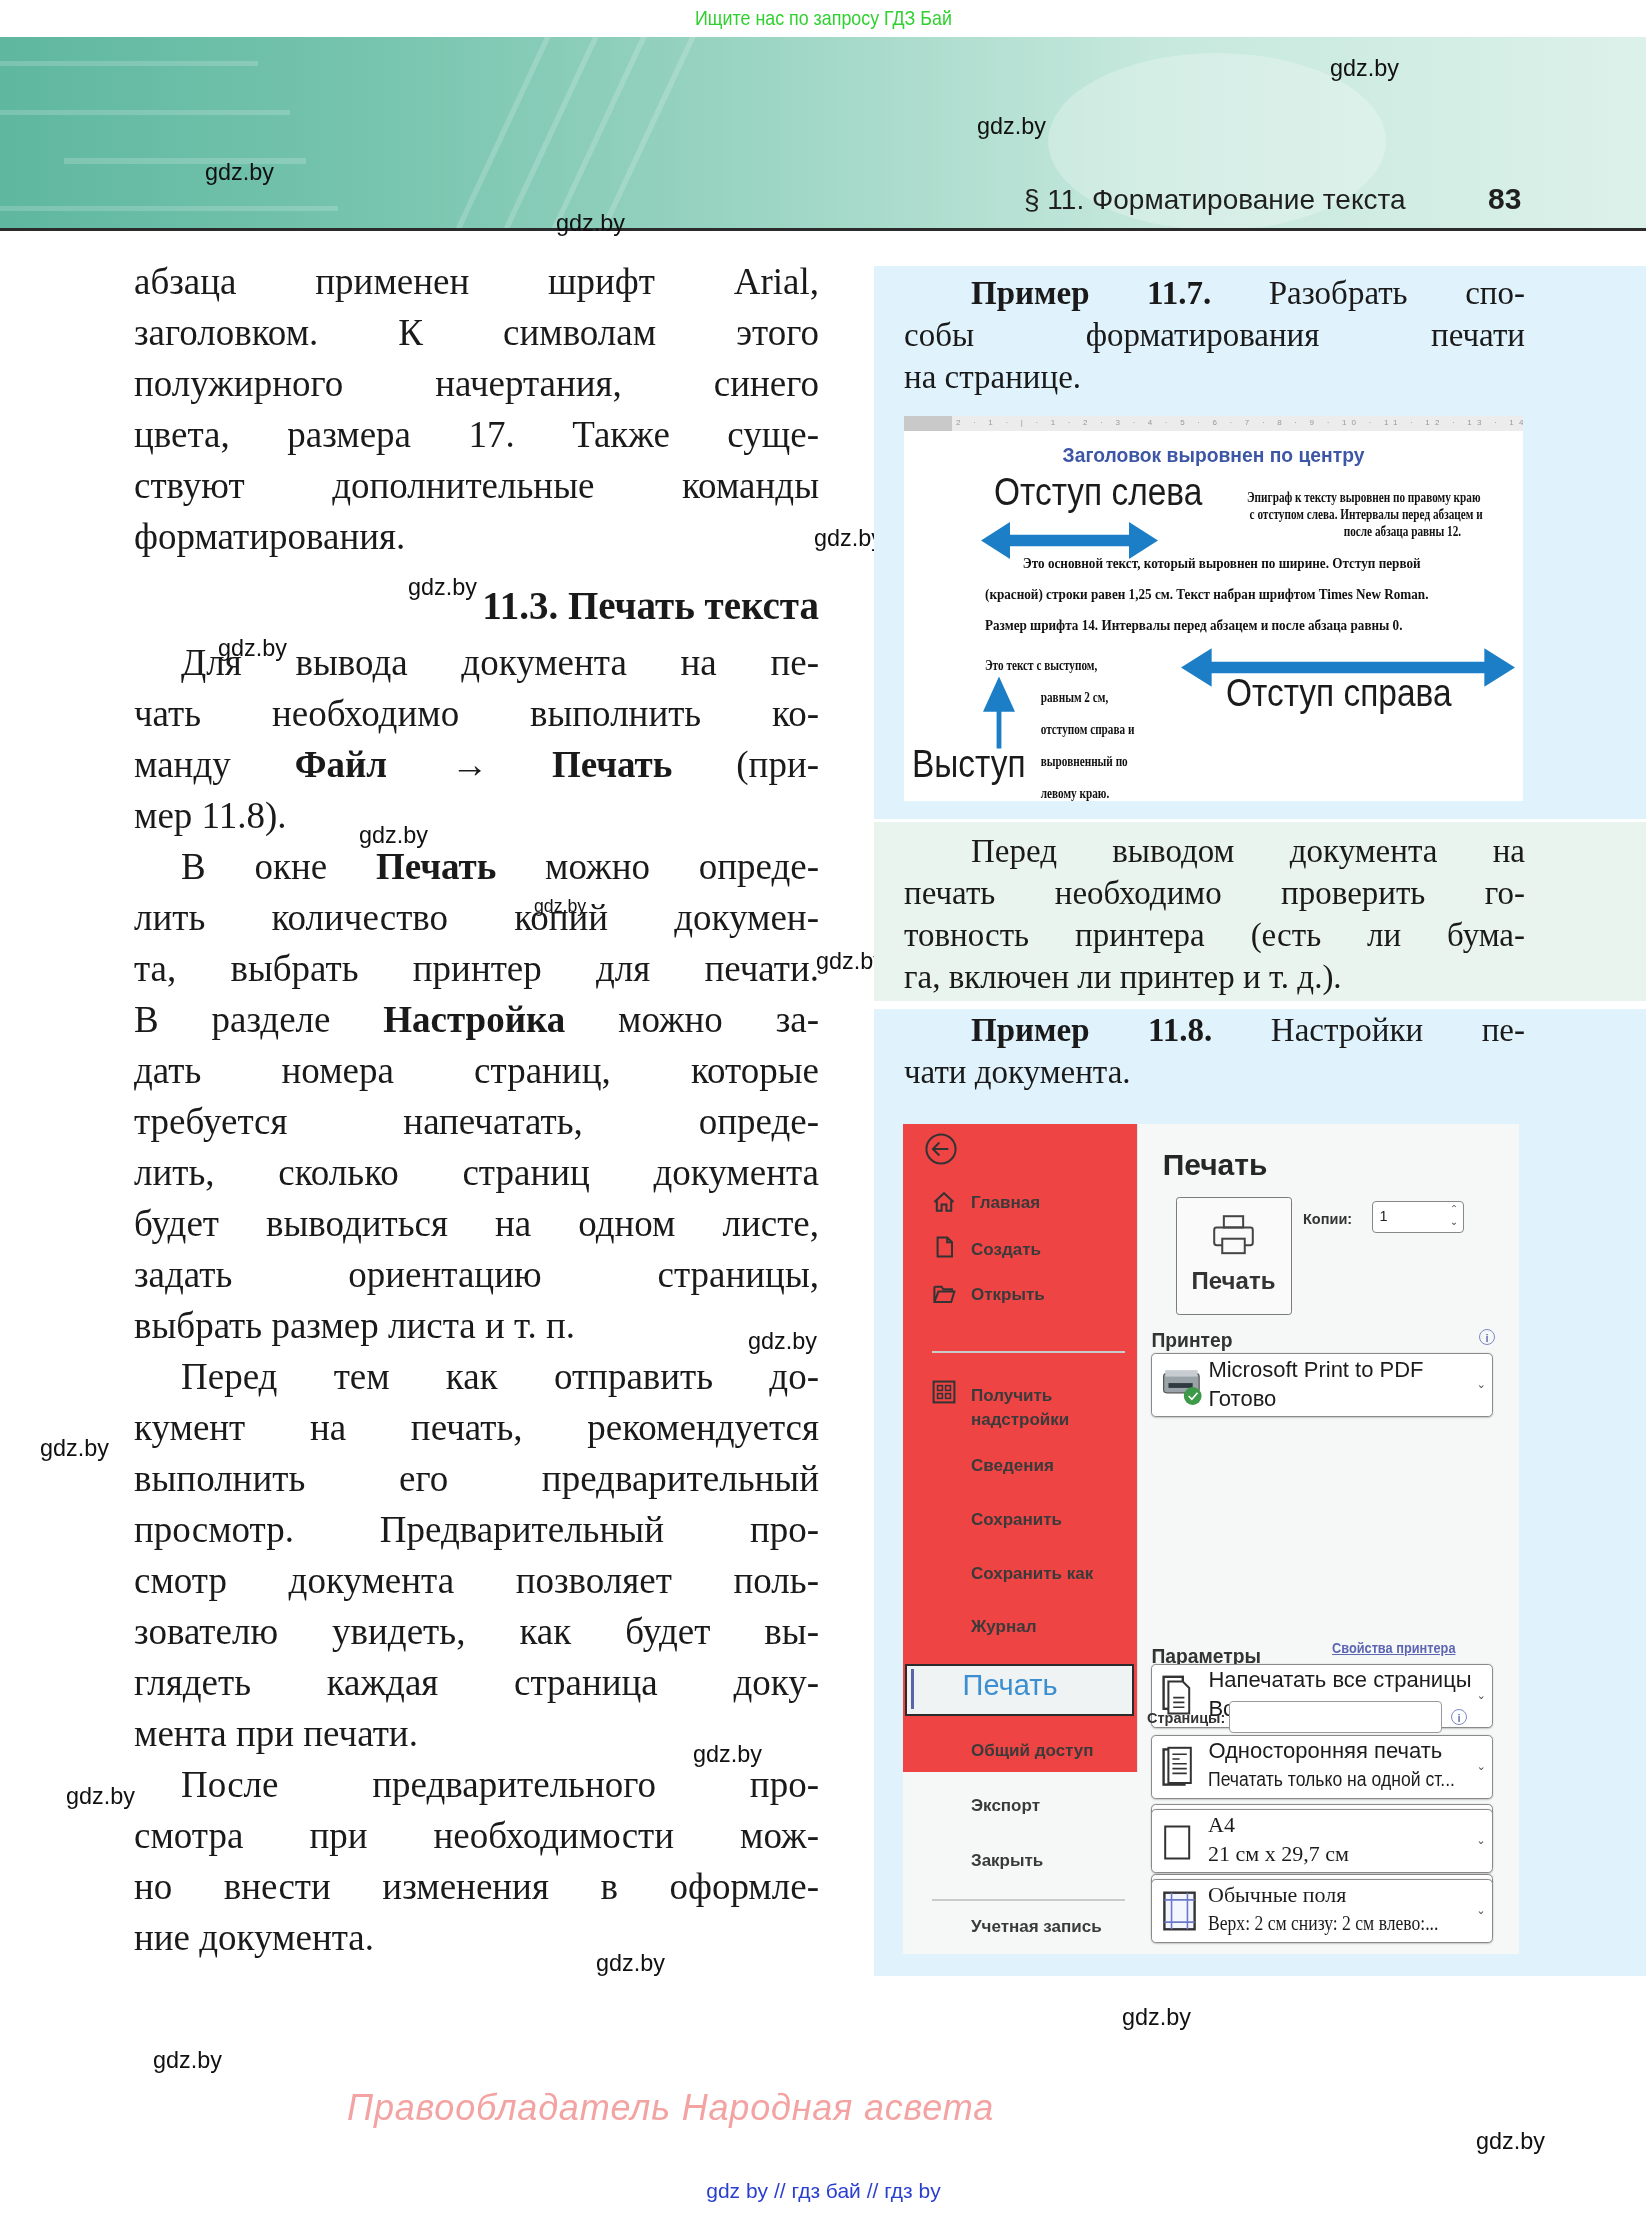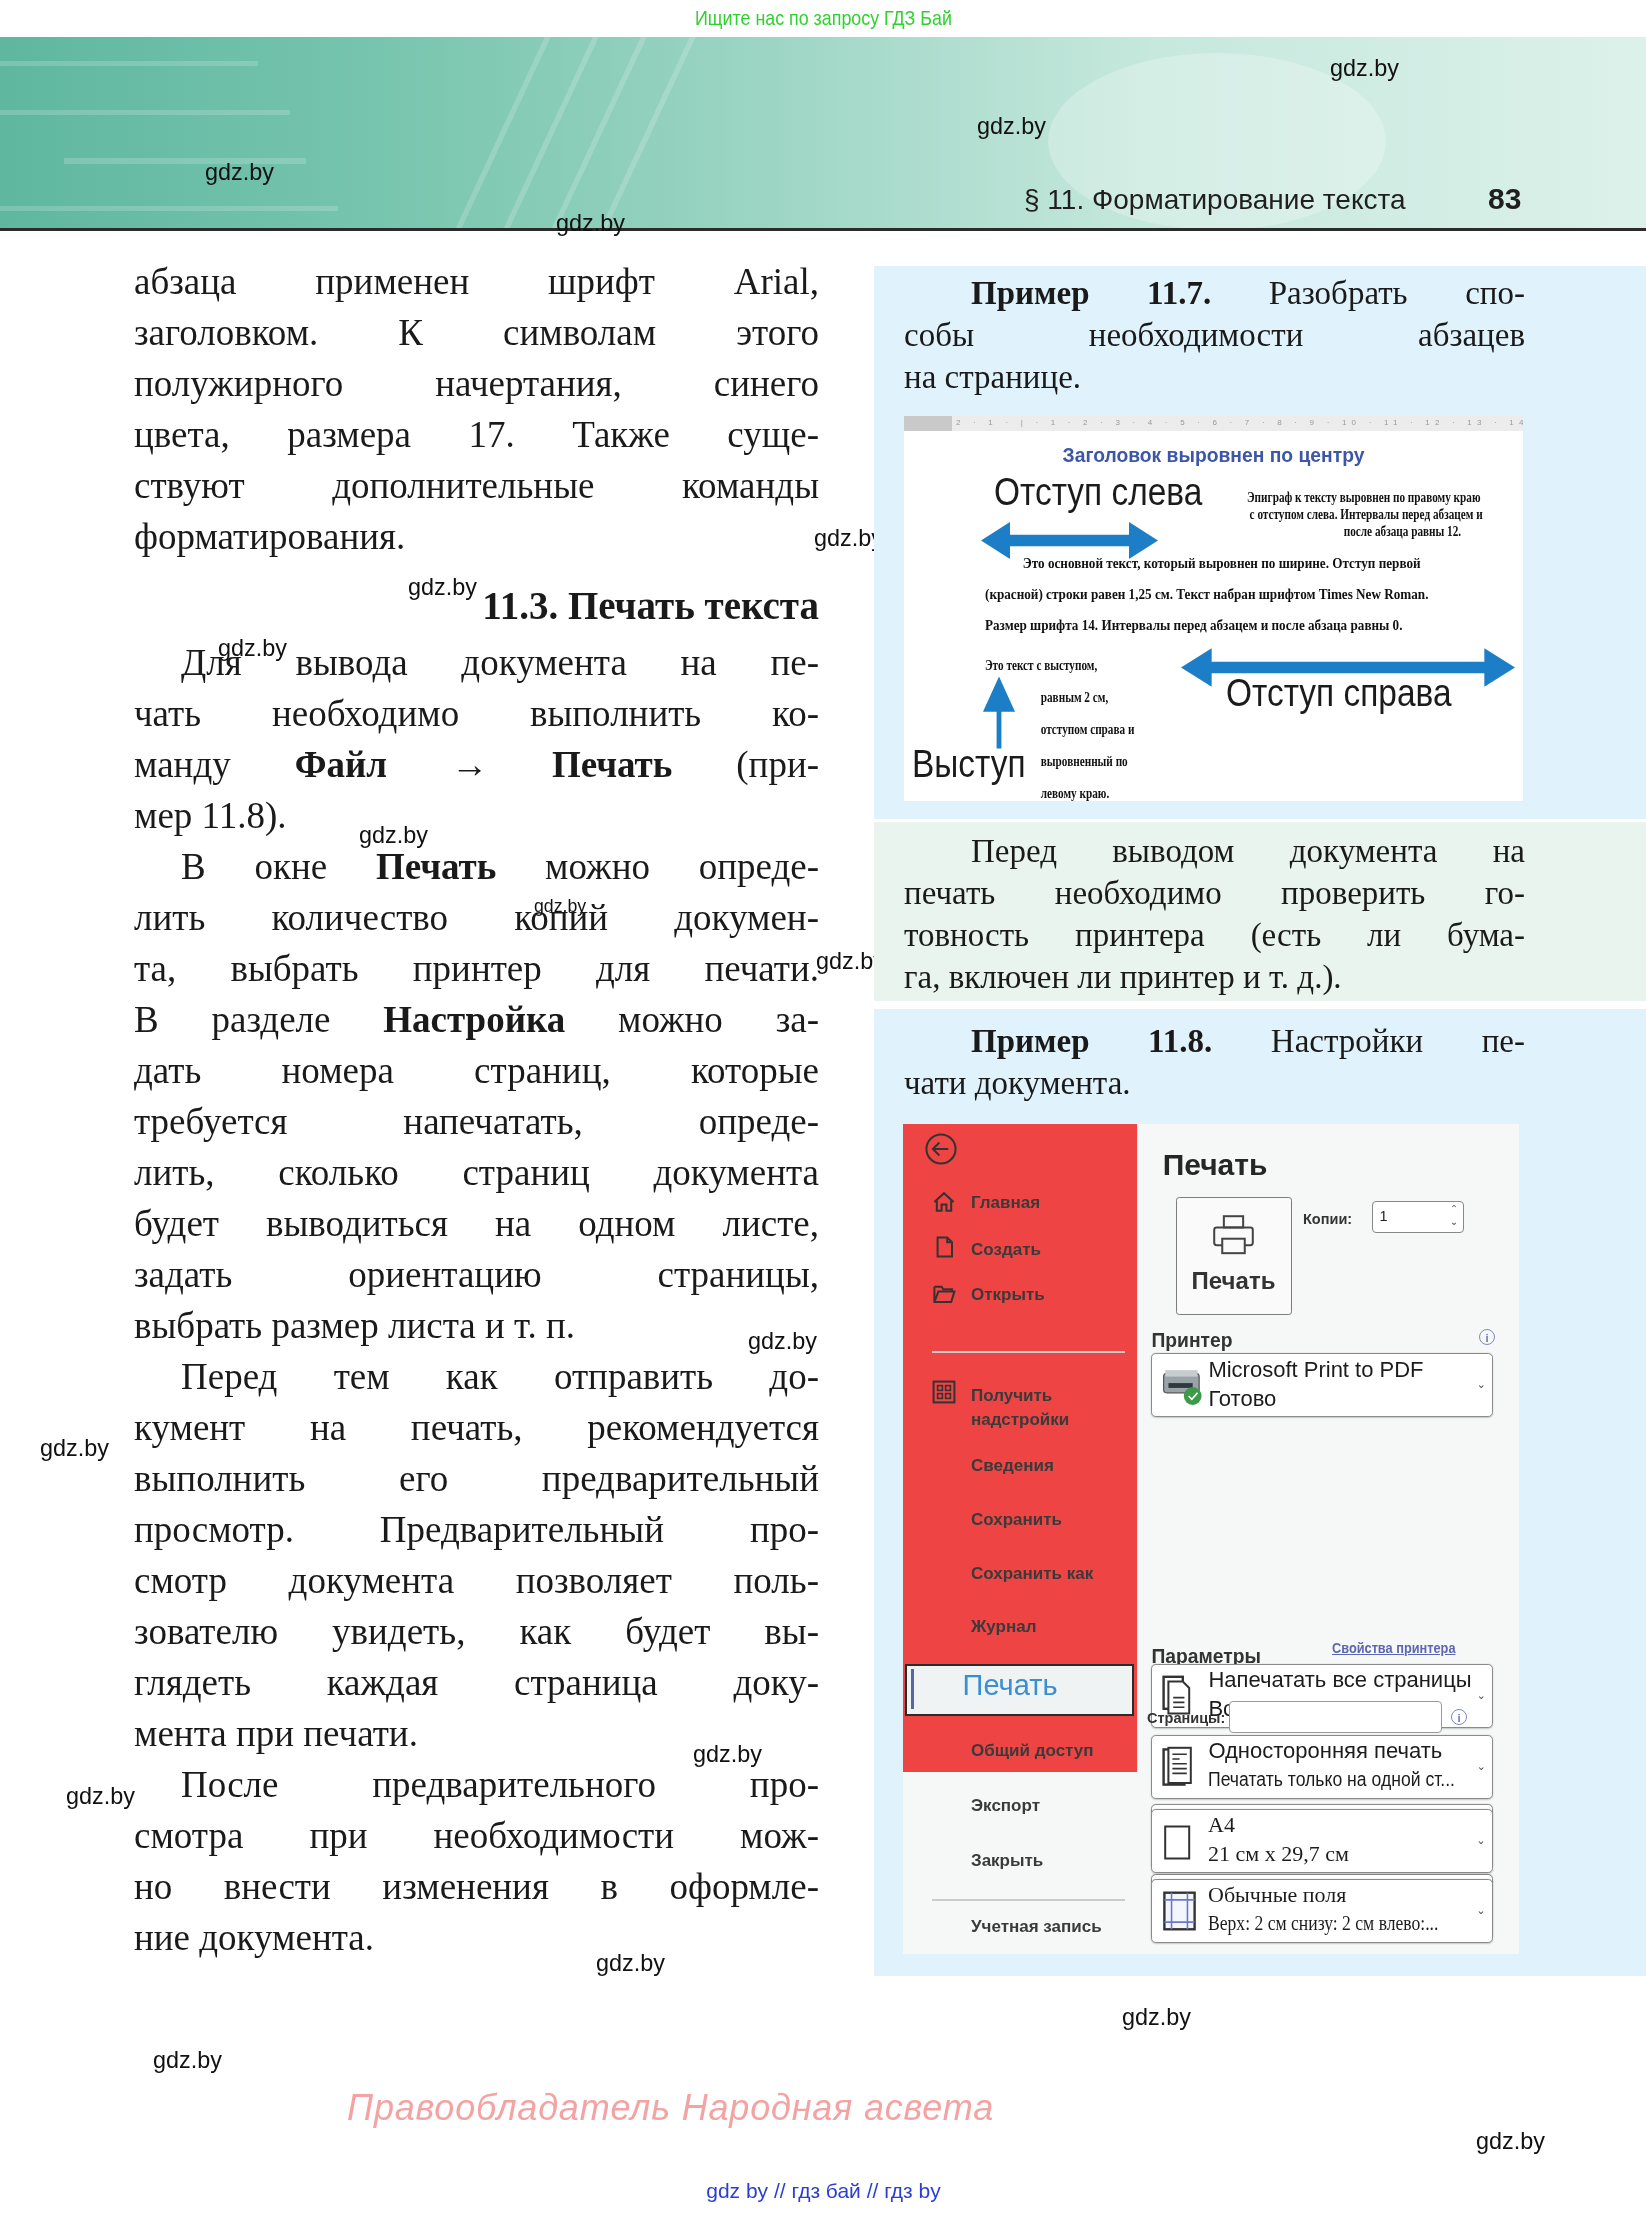--- a/index.html
+++ b/index.html
@@ -205,21 +205,21 @@
     <div class="line last">ние документа.</div>
   </div>
 </div>
 
 <div class="right-panel panel-blue" style="top:266px;height:553px;">
   <div style="position:absolute;left:30px;top:6.4px;width:621px;">
     <div class="panel-text indent">
       <b>Пример 11.7.</b>
       <span>Разобрать спо-</span>
     </div>
-    <div class="panel-text">собы необходимости абзацев</div>
+    <div class="panel-text">собы форматирования печати</div>
     <div class="panel-text last">на странице.</div>
   </div>
 </div>
 
 <div class="fmt-shot">
   <div class="ruler">
     <div class="ruler-left"></div>
     <span class="ticks">2 · 1 · | · 1 · 2 · 3 · 4 · 5 · 6 · 7 · 8 · 9 · 10 · 11 · 12 · 13 · 14 · 15 · 16</span>
   </div>
   <div class="shot-heading">Заголовок выровнен по центру</div>
@@ -257,21 +257,21 @@
 <div class="right-panel panel-green" style="top:822px;height:179px;">
   <div style="position:absolute;left:30px;top:8px;width:621px;">
     <div class="panel-text indent">Перед выводом документа на</div>
     <div class="panel-text">печать необходимо проверить го-</div>
     <div class="panel-text">товность принтера (есть ли бума-</div>
     <div class="panel-text last">га, включен ли принтер и т. д.).</div>
   </div>
 </div>
 
 <div class="right-panel panel-blue" style="top:1009px;height:967px;">
-  <div style="position:absolute;left:30px;top:11px;width:621px;">
+  <div style="position:absolute;left:30px;top:0;width:621px;">
     <div class="panel-text indent">
       <b>Пример 11.8.</b>
       <span>Настройки пе-</span>
     </div>
     <div class="panel-text last">чати документа.</div>
   </div>
 </div>
 
 <div class="print-ui">
   <div class="backstage">

